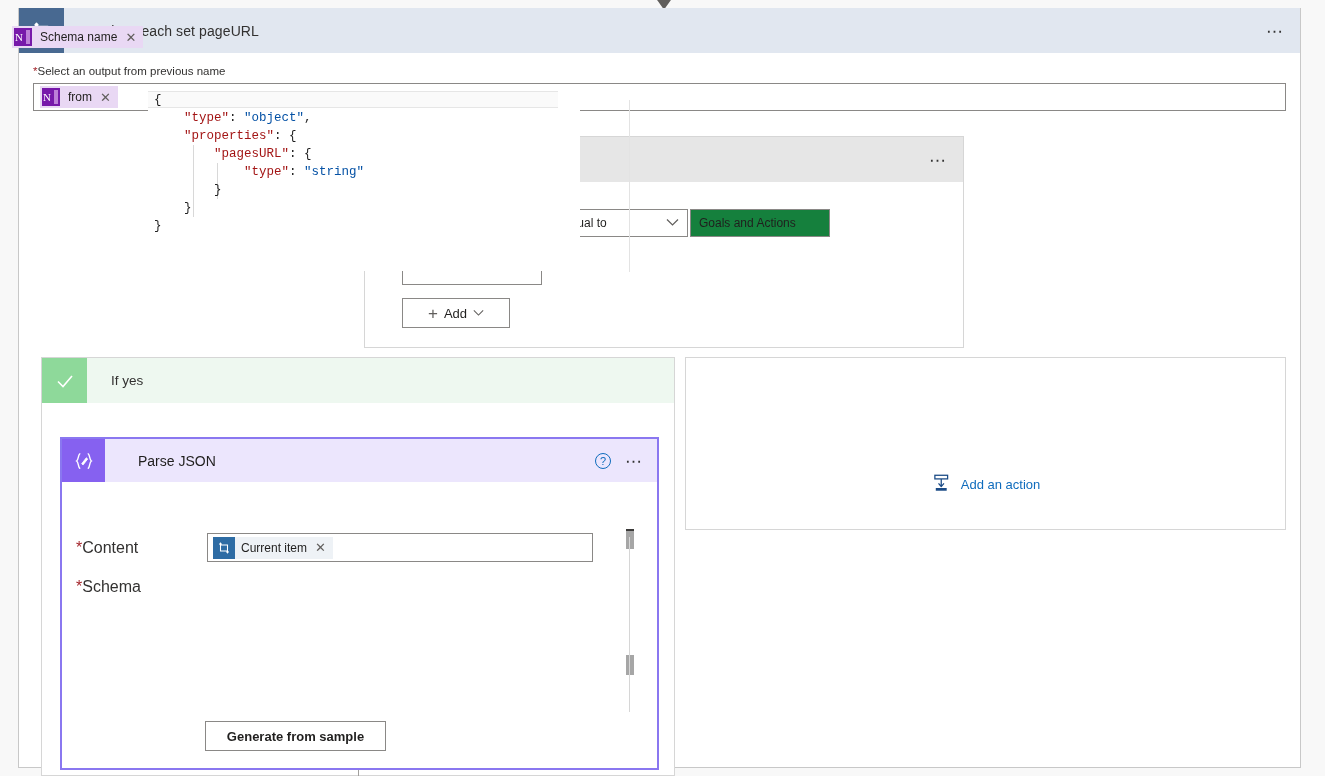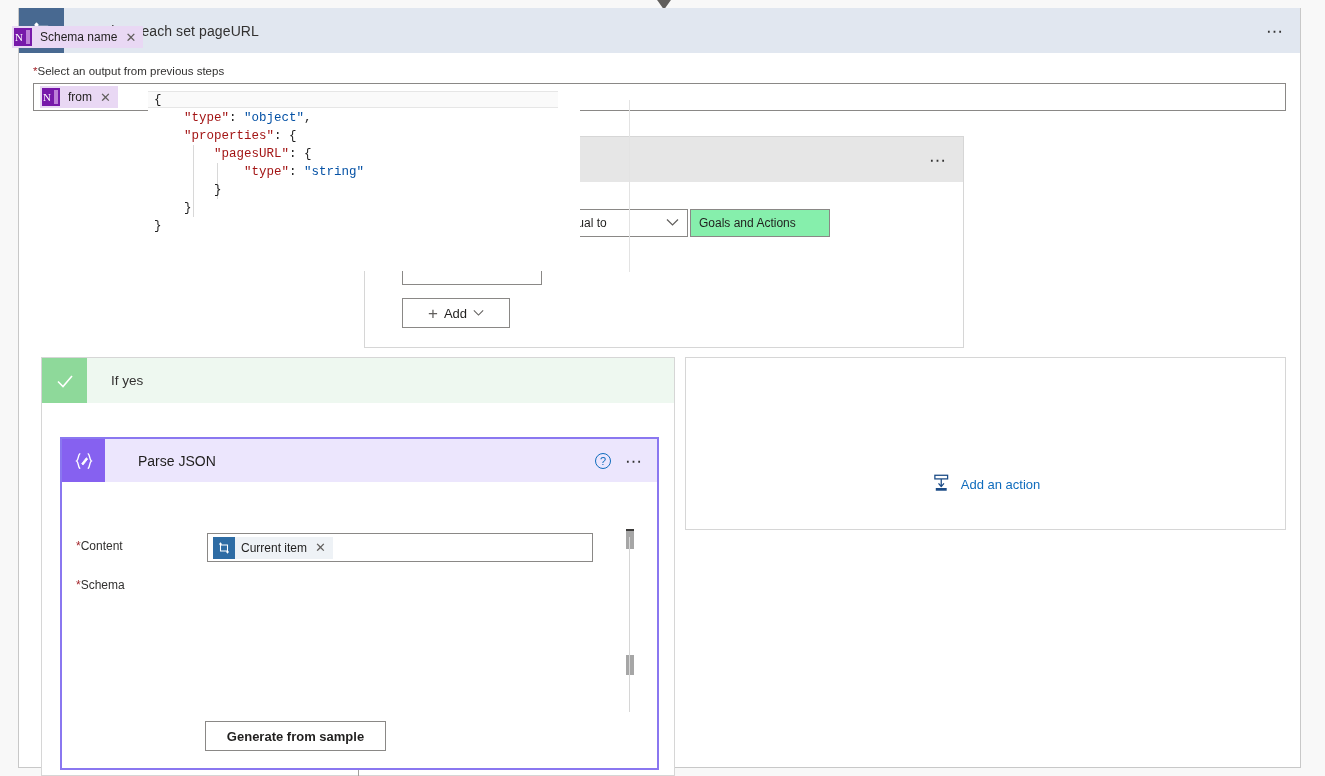--- a/index.html
+++ b/index.html
@@ -150,21 +150,21 @@
     border: 1px solid #8a8886; background: #fff;
     display: flex; align-items: center;
     padding: 0 8px;
     font-size: 12px; color: #201f1e;
     justify-content: space-between;
     cursor: pointer;
   }
   .cond-value {
     position: absolute; left: 690px; top: 209px;
     width: 140px; height: 28px;
-    border: 1px solid #8a8886; background: #86efac;
+    border: 1px solid #8a8886; background: #15803d;
     display: flex; align-items: center;
     padding: 0 8px;
     font-size: 12px; color: #201f1e;
   }
   .add-btn {
     position: absolute; left: 402px; top: 298px;
     width: 108px; height: 30px;
     border: 1px solid #8a8886; background: #fff;
     display: flex; align-items: center; justify-content: center;
     gap: 6px;
@@ -236,21 +236,21 @@
   .pj-ellipsis {
     position: absolute; right: 12px; top: 50%;
     transform: translateY(-50%);
     letter-spacing: 3px; color: #333; font-size: 17px; line-height: 1;
     cursor: pointer;
   }
 
   .pj-body { position: relative; }
   .field-label {
     position: absolute;
-    font-size: 12px; color: #323130; text-align: right;
+    font-size: 16px; color: #323130; text-align: right;
   }
   .content-field {
     position: absolute; left: 145px; top: 51px;
     width: 386px; height: 29px;
     border: 1px solid #8a8886; background: #fff;
     display: flex; align-items: center; padding-left: 5px;
   }
 
   
   .schema-box {
@@ -339,21 +339,21 @@
           <path d="M6 9 L6 4 M4 6 L6 3.5 L8 6" stroke-linejoin="round"></path>
           <path d="M18 15 L18 20 M16 18 L18 20.5 L20 18" stroke-linejoin="round"></path>
         </svg>
       </div>
       <div class="apply-title">Apply to each set pageURL</div>
       <div class="ellipsis">⋯</div>
     </div>
 
     <div class="apply-body">
       <div class="req-label">
-        <span class="req-star">*</span><span>Select an output from previous steps</span>
+        <span class="req-star">*</span><span>Select an output from previous name</span>
       </div>
       <div class="token-field">
         <span class="chip">
           <span class="chip-ico">
               <span class="onenote"></span>
             </span>
           <span class="chip-txt">from</span>
           <span class="chip-x">✕</span>
         </span>
       </div>

